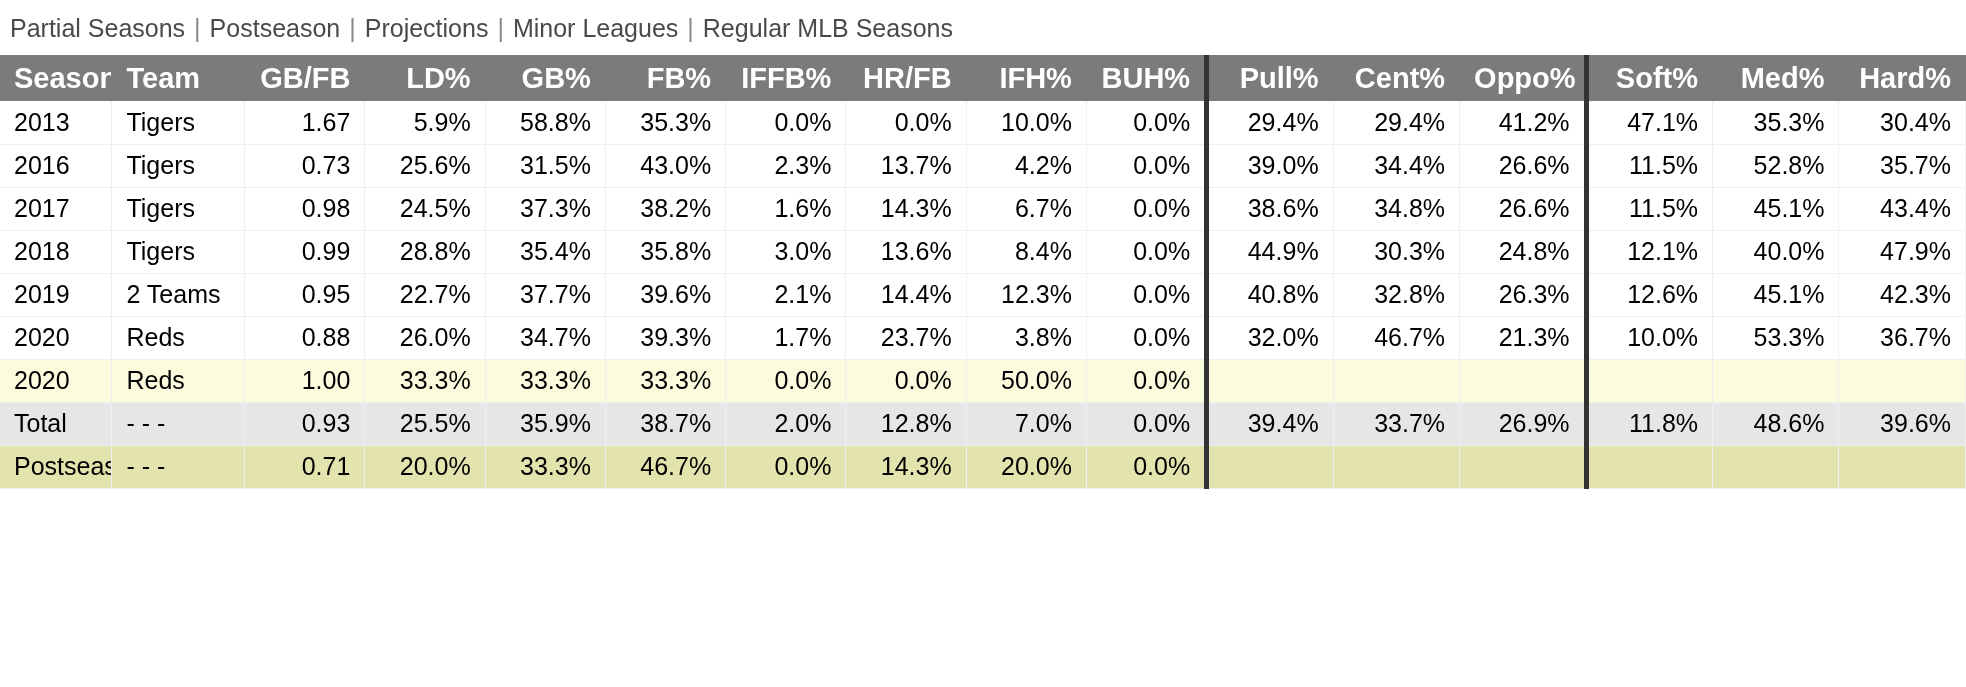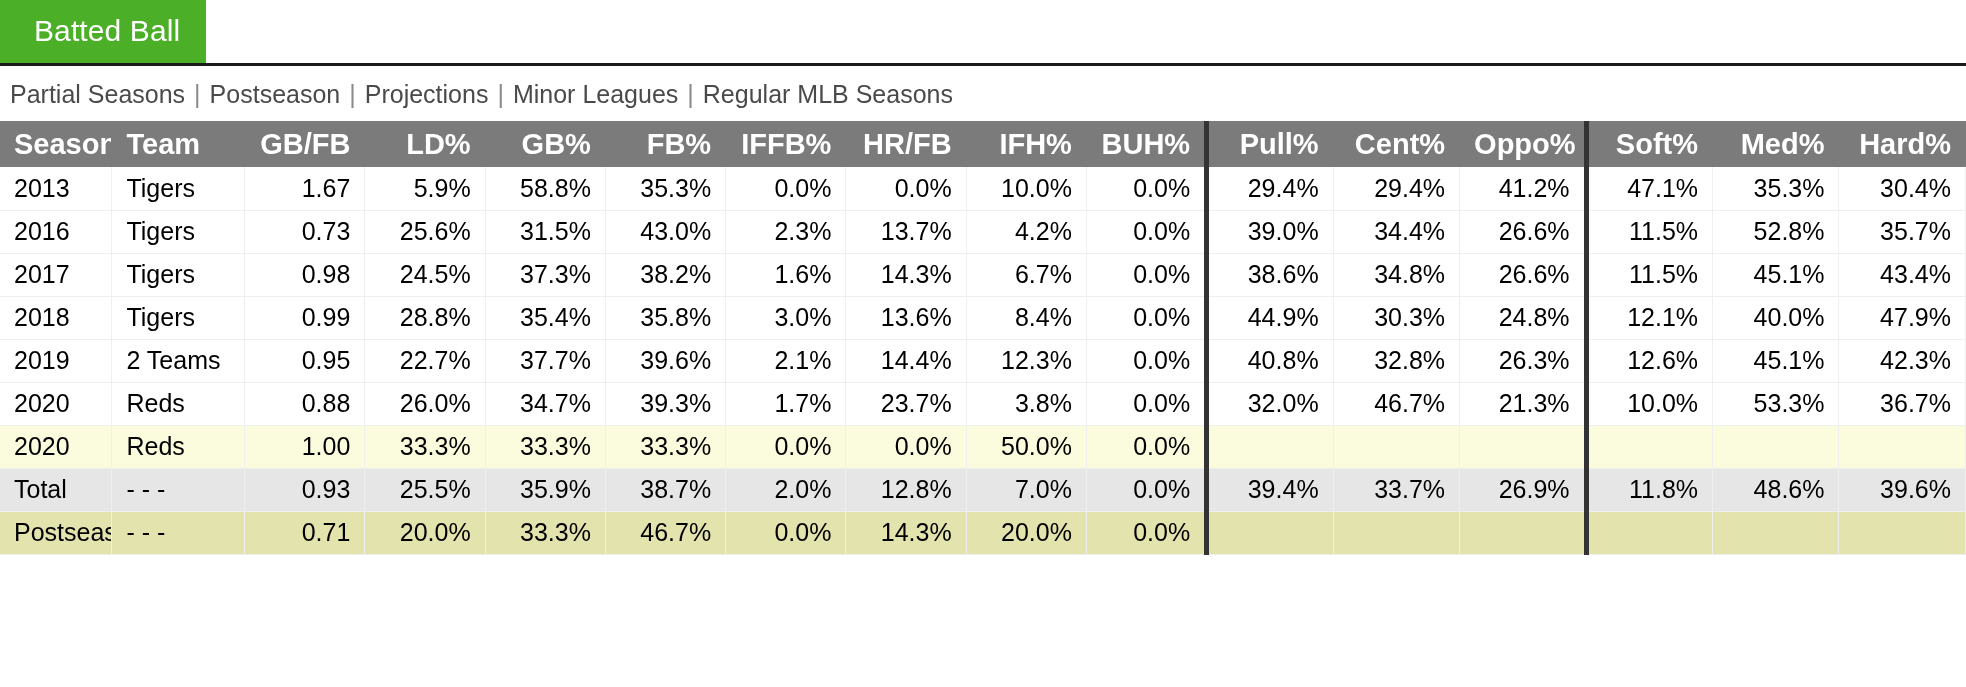--- a/index.html
+++ b/index.html
@@ -111,23 +111,20 @@
   tr.row-postseason td { background: #e3e3ae; }
 
   tr.row-default td.c-season,
   tr.row-default td.c-team { background: #ffffff; }
 </style>
 </head>
 <body>
 
 <div class="page">
 
-  <div class="tab-strip">
-    <div class="tab">Batted Ball</div>
-  </div>
 
   <div class="subnav">
     <a href="#">Partial Seasons</a><span class="sep">|</span><a href="#">Postseason</a><span class="sep">|</span><a href="#">Projections</a><span class="sep">|</span><a href="#">Minor Leagues</a><span class="sep">|</span><a href="#">Regular MLB Seasons</a>
   </div>
 
   <table class="stats">
     <colgroup>
       <col class="w-season">
       <col class="w-team">
       <col class="w-num">

